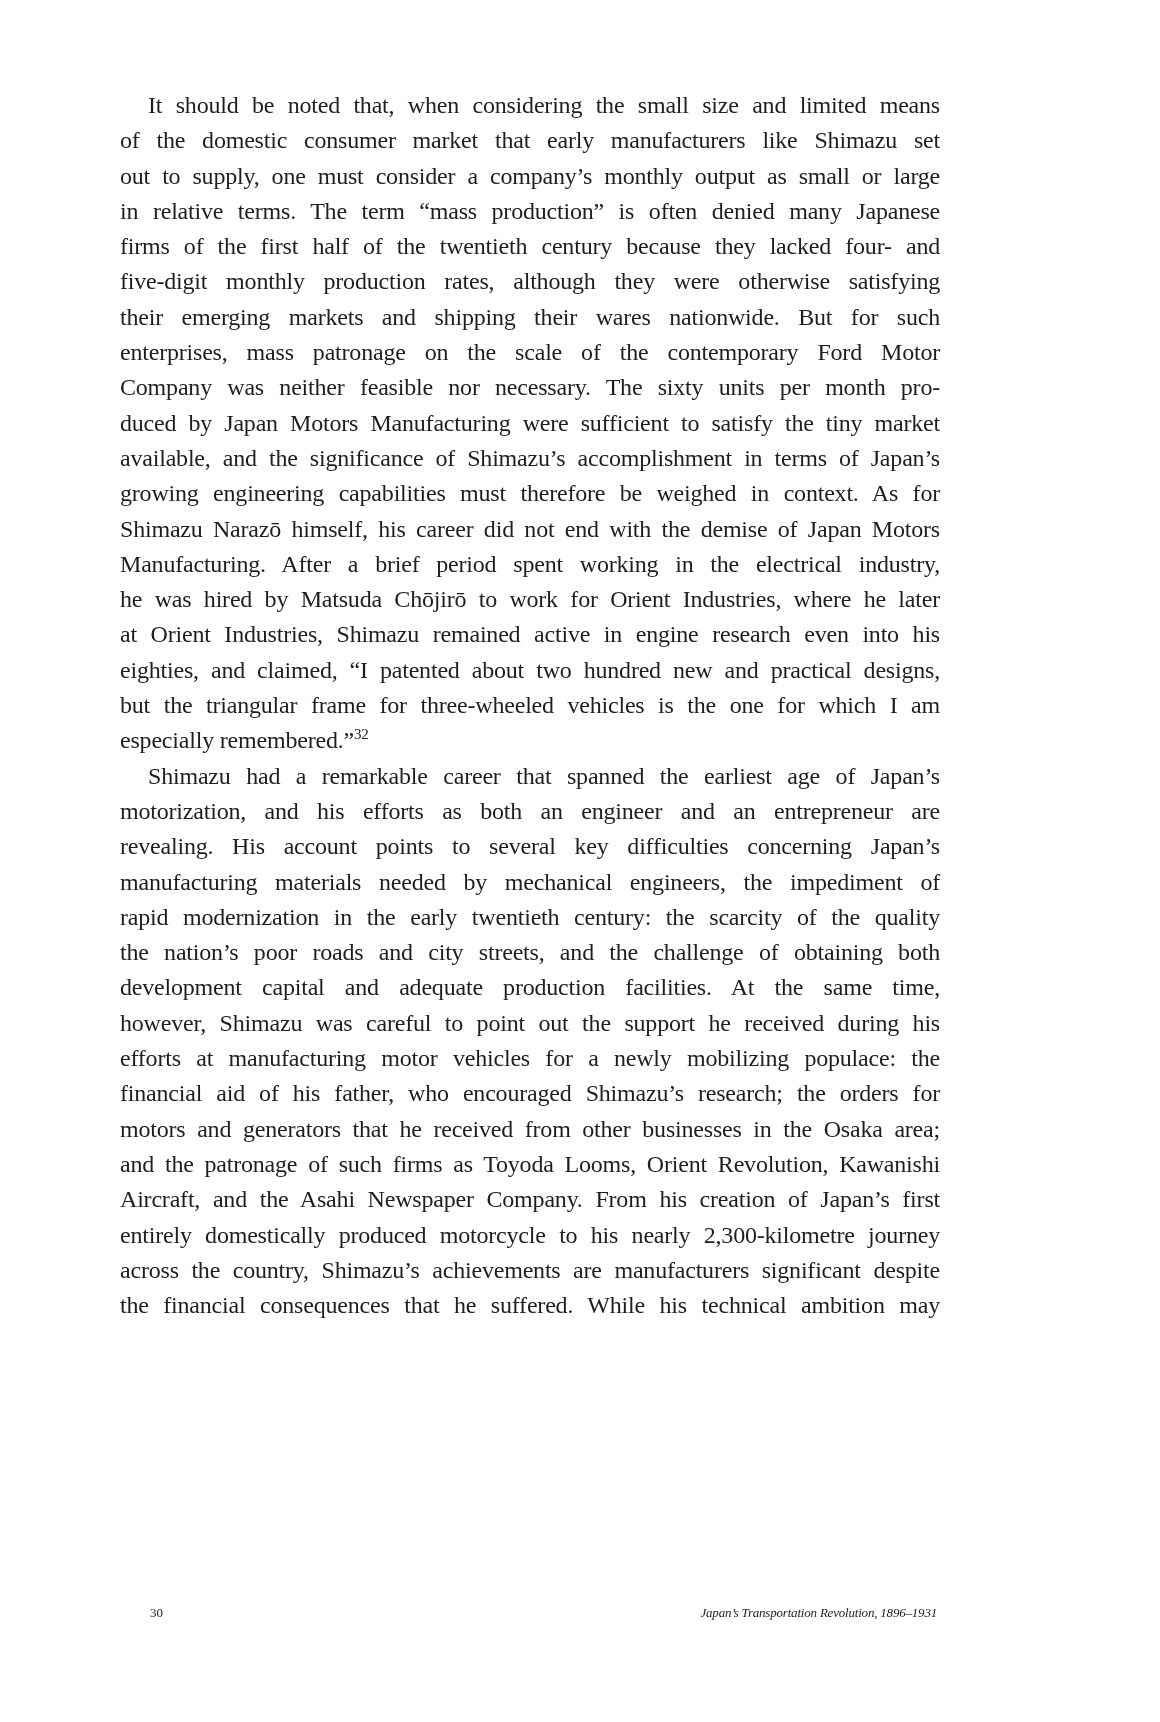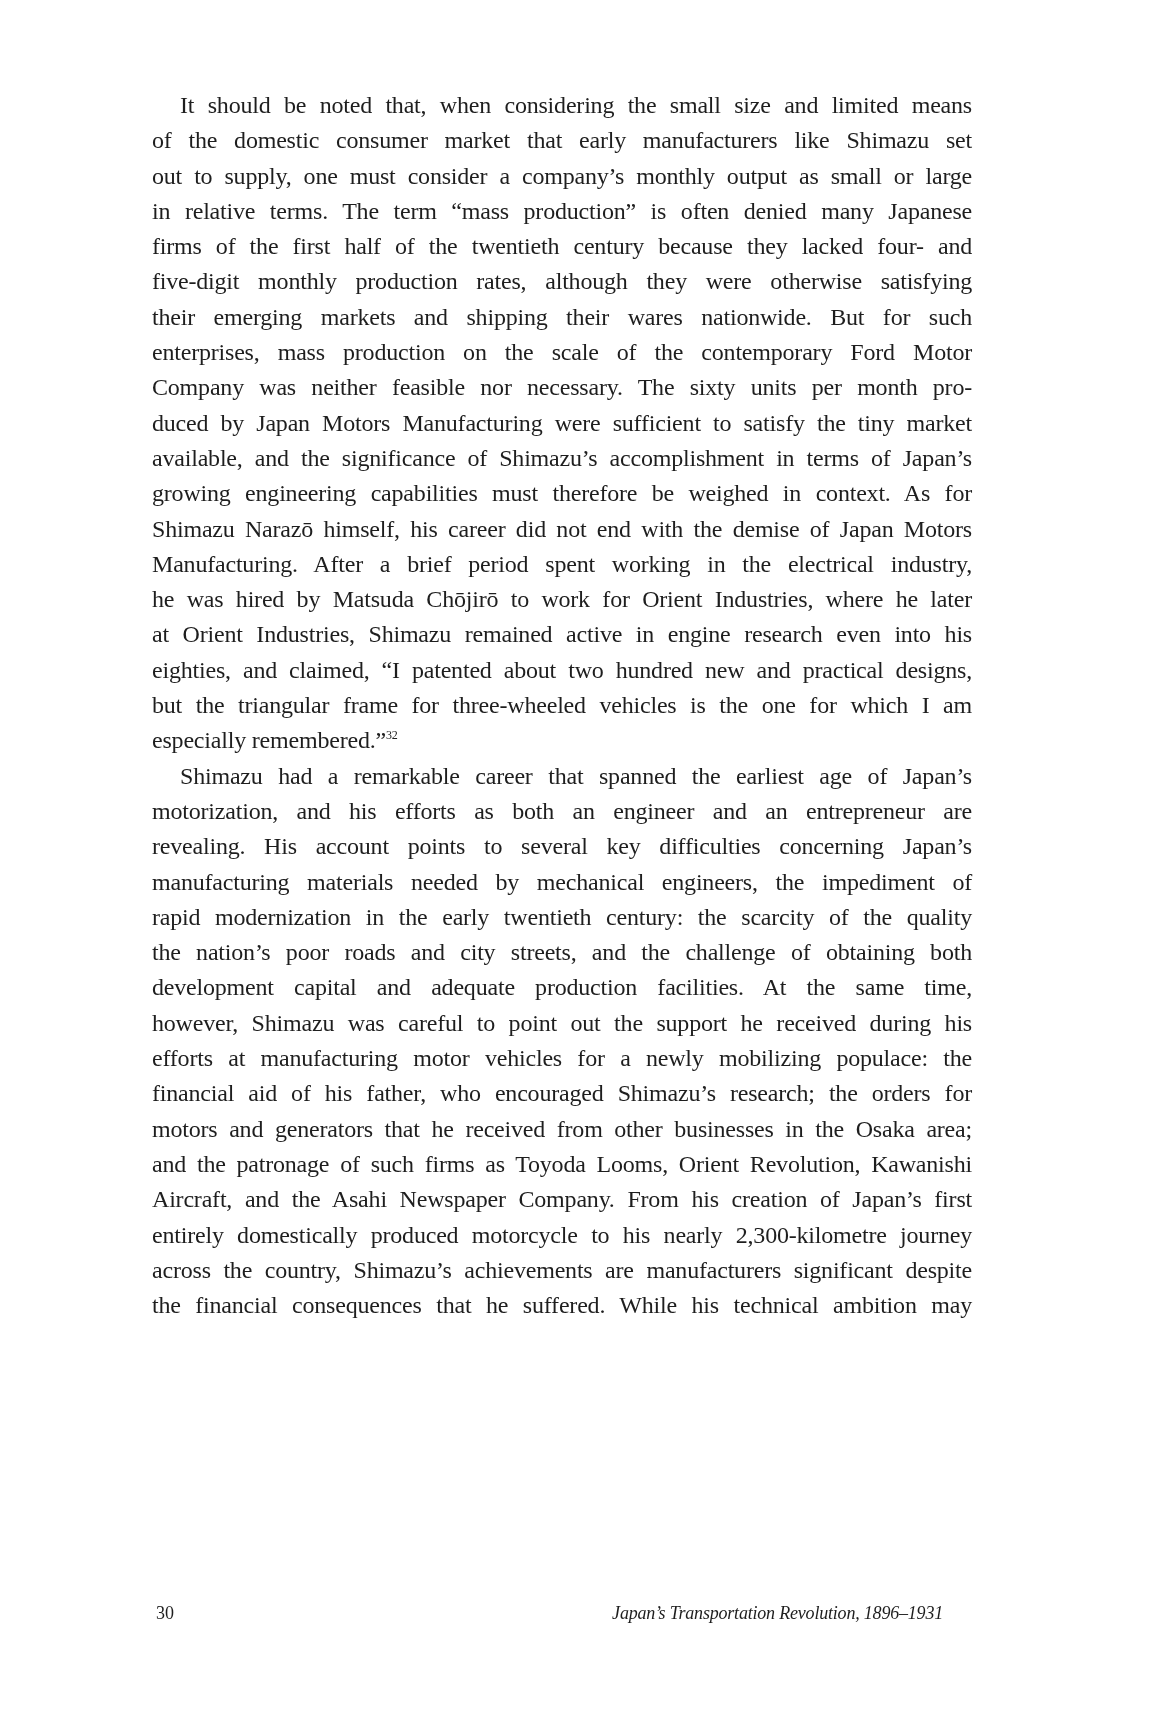--- a/index.html
+++ b/index.html
@@ -21,50 +21,49 @@
       top: 0;
       width: 1160px;
       height: 1722px;
       background: #ffffff;
     }
     .body-text {
       position: absolute;
       left: 120px;
       top: 88px;
       width: 820px;
-      margin-left: 32px;
     }
     .line {
       display: block;
       height: 35.3px;
       line-height: 35.3px;
       font-size: 24px;
       white-space: nowrap;
       text-align: justify;
       text-align-last: justify;
       letter-spacing: -0.2px;
     }
     .line.last {
       text-align-last: left;
     }
     .line.indent {
       padding-left: 28px;
     }
     .footnote-ref {
-      font-size: 12px;
+      font-size: 15px;
       vertical-align: 9px;
       line-height: 0;
     }
     .footer {
       position: absolute;
-      left: 156px;
+      left: 150px;
       top: 1598px;
       width: 787px;
       height: 30px;
-      font-size: 18px;
+      font-size: 13px;
       line-height: 30px;
     }
     .page-number {
       position: absolute;
       left: 0;
       top: 0;
     }
     .running-title {
       position: absolute;
       right: 0;
@@ -79,21 +78,21 @@
 <div class="page">
   <div class="body-text">
 
     <span class="line indent">It should be noted that, when considering the small size and limited means</span>
     <span class="line">of the domestic consumer market that early manufacturers like Shimazu set</span>
     <span class="line">out to supply, one must consider a company’s monthly output as small or large</span>
     <span class="line">in relative terms. The term “mass production” is often denied many Japanese</span>
     <span class="line">firms of the first half of the twentieth century because they lacked four- and</span>
     <span class="line">five-digit monthly production rates, although they were otherwise satisfying</span>
     <span class="line">their emerging markets and shipping their wares nationwide. But for such</span>
-    <span class="line">enterprises, mass production on the scale of the contemporary Ford Motor</span>
+    <span class="line">enterprises, mass patronage on the scale of the contemporary Ford Motor</span>
     <span class="line">Company was neither feasible nor necessary. The sixty units per month pro-</span>
     <span class="line">duced by Japan Motors Manufacturing were sufficient to satisfy the tiny market</span>
     <span class="line">available, and the significance of Shimazu’s accomplishment in terms of Japan’s</span>
     <span class="line">growing engineering capabilities must therefore be weighed in context. As for</span>
     <span class="line">Shimazu Narazō himself, his career did not end with the demise of Japan Motors</span>
     <span class="line">Manufacturing. After a brief period spent working in the electrical industry,</span>
     <span class="line">he was hired by Matsuda Chōjirō to work for Orient Industries, where he later</span>
     <span class="line">at Orient Industries, Shimazu remained active in engine research even into his</span>
     <span class="line">eighties, and claimed, “I patented about two hundred new and practical designs,</span>
     <span class="line">but the triangular frame for three-wheeled vehicles is the one for which I am</span>

